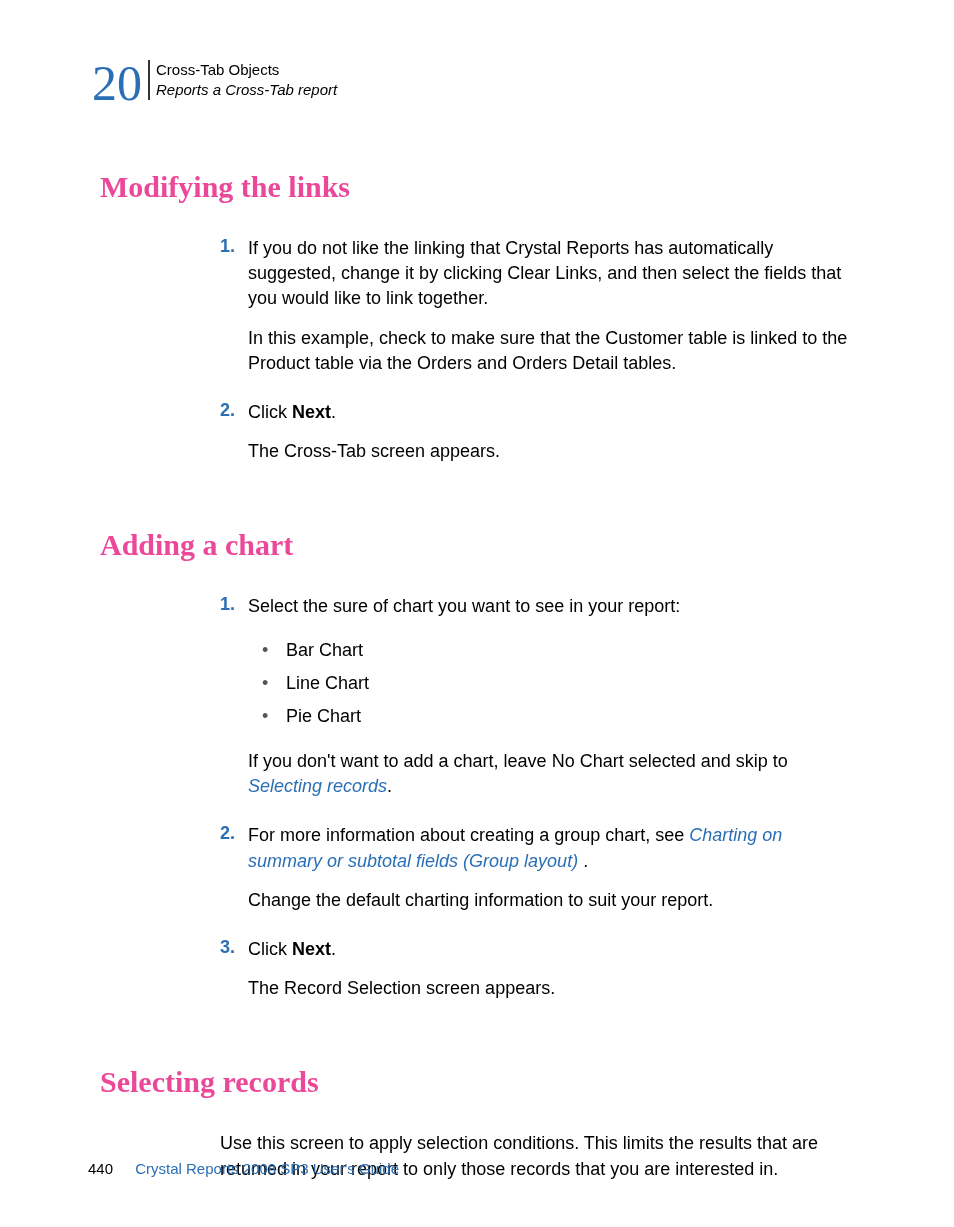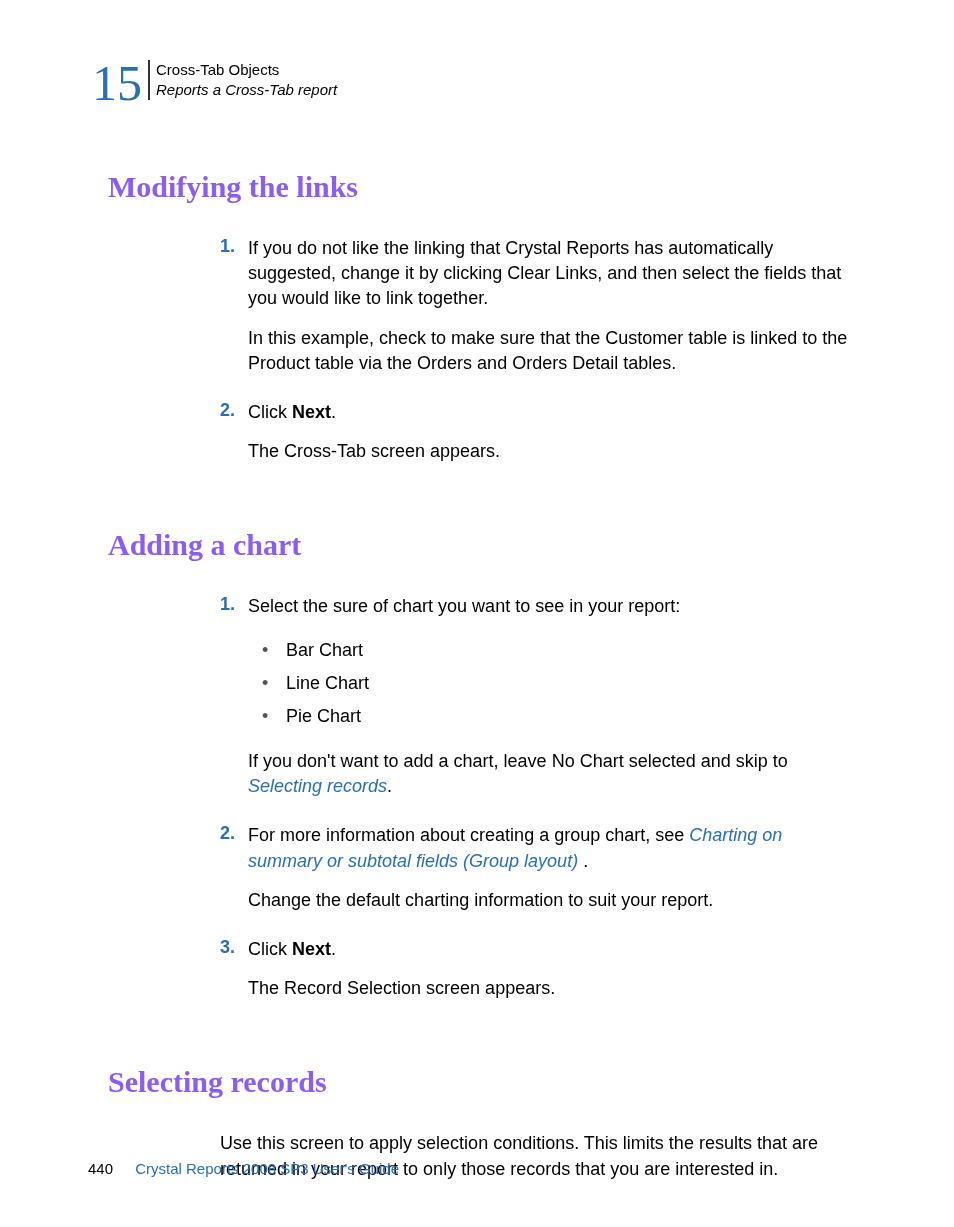--- a/index.html
+++ b/index.html
@@ -33,26 +33,26 @@
   .header-text {
     padding-left: 6px;
     padding-top: 2px;
     font-size: 15px;
     line-height: 1.3;
   }
   .header-text .line1 { font-weight: normal; }
   .header-text .line2 { font-style: italic; }
   .section-heading {
     font-family: Georgia, 'Times New Roman', serif;
-    color: #8b5cf6;
+    color: #ec4899;
     font-size: 30px;
     font-weight: bold;
     margin-top: 62px;
     margin-bottom: 32px;
-    margin-left: 16px;
+    margin-left: 8px;
   }
   .section-heading.tight { margin-top: 50px; }
   .content {
     margin-left: 128px;
     margin-right: 10px;
   }
   .step {
     display: flex;
     margin-bottom: 10px;
   }
@@ -107,21 +107,21 @@
     font-size: 15px;
   }
   .footer .pnum { color: #000; margin-right: 18px; }
   .footer .title { color: #2a6fb5; }
   b { font-weight: bold; }
 </style>
 </head>
 <body>
 
 <div class="header">
-  <div class="chapnum">15</div>
+  <div class="chapnum">20</div>
   <div class="header-sep"></div>
   <div class="header-text">
     <div class="line1">Cross-Tab Objects</div>
     <div class="line2">Reports a Cross-Tab report</div>
   </div>
 </div>
 
 <h2 class="section-heading">Modifying the links</h2>
 <div class="content">
   <div class="step">

